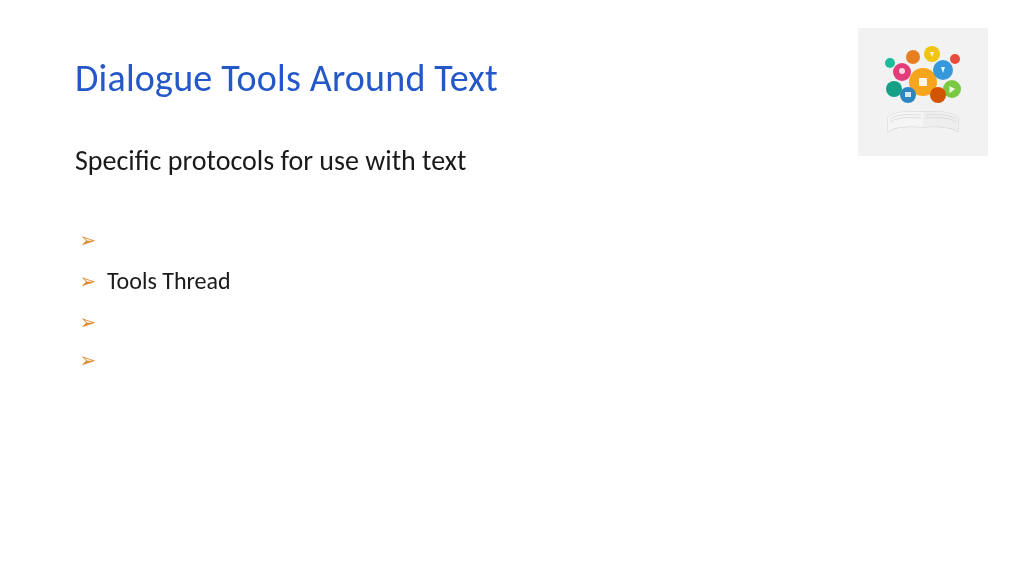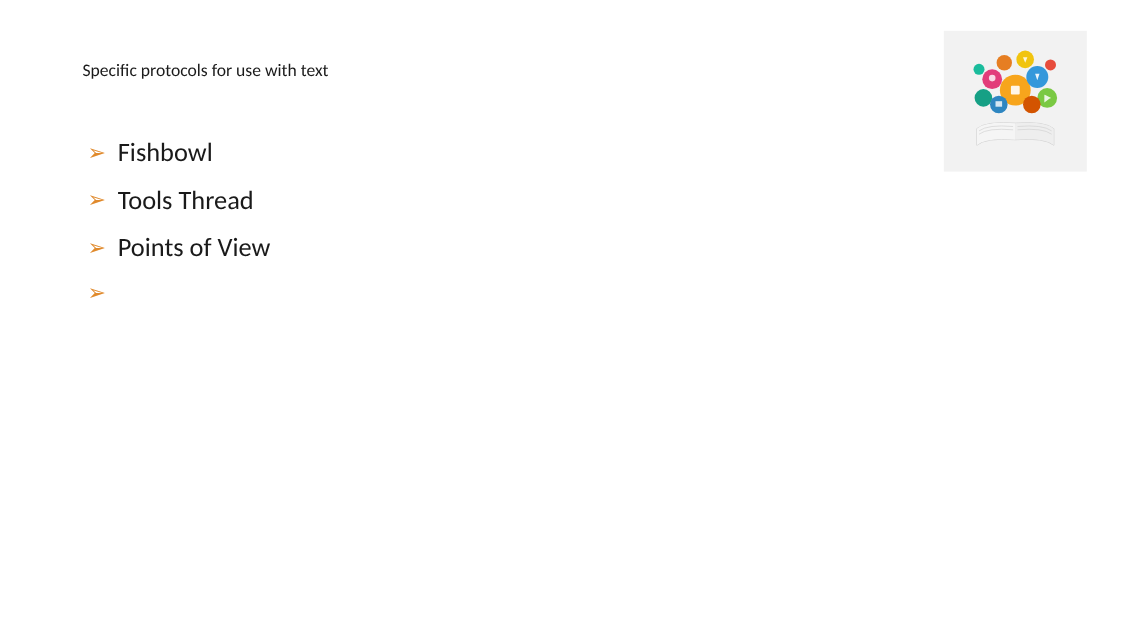--- a/index.html
+++ b/index.html
@@ -22,21 +22,21 @@
       position: relative;
     }
     .title {
       font-size: 38px;
       font-weight: 400;
       color: #2458c9;
       margin-bottom: 42px;
       letter-spacing: 0.2px;
     }
     .subtitle {
-      font-size: 16px;
+      font-size: 28px;
       font-weight: 400;
       color: #1a1a1a;
       margin-bottom: 48px;
     }
     .list {
       list-style: none;
       padding-left: 4px;
     }
     .list-item {
       font-size: 24px;
@@ -67,33 +67,32 @@
     }
     .decor-image svg {
       width: 110px;
       height: 110px;
     }
   </style>
 </head>
 <body>
 
 <div class="slide">
+  <h1 class="title">Dialogue Tools Around Text</h1>
   <p class="subtitle">Specific protocols for use with text</p>
   <ul class="list">
     <li class="list-item">
       <span class="bullet">➢</span>
-      <span>Fishbowl</span>
     </li>
     <li class="list-item">
       <span class="bullet">➢</span>
       <span>Tools Thread</span>
     </li>
     <li class="list-item">
       <span class="bullet">➢</span>
-      <span>Points of View</span>
     </li>
     <li class="list-item">
       <span class="bullet">➢</span>
     </li>
   </ul>
 
   <div class="decor-image" title="Open book with colorful subject icons">
     <svg viewBox="0 0 110 110">
 
       <path d="M 20 80 Q 28 73 55 75 Q 82 73 90 80 L 90 95 Q 82 88 55 90 Q 28 88 20 95 Z" fill="#e8e8e8" stroke="#cccccc" stroke-width="0.8"></path>

